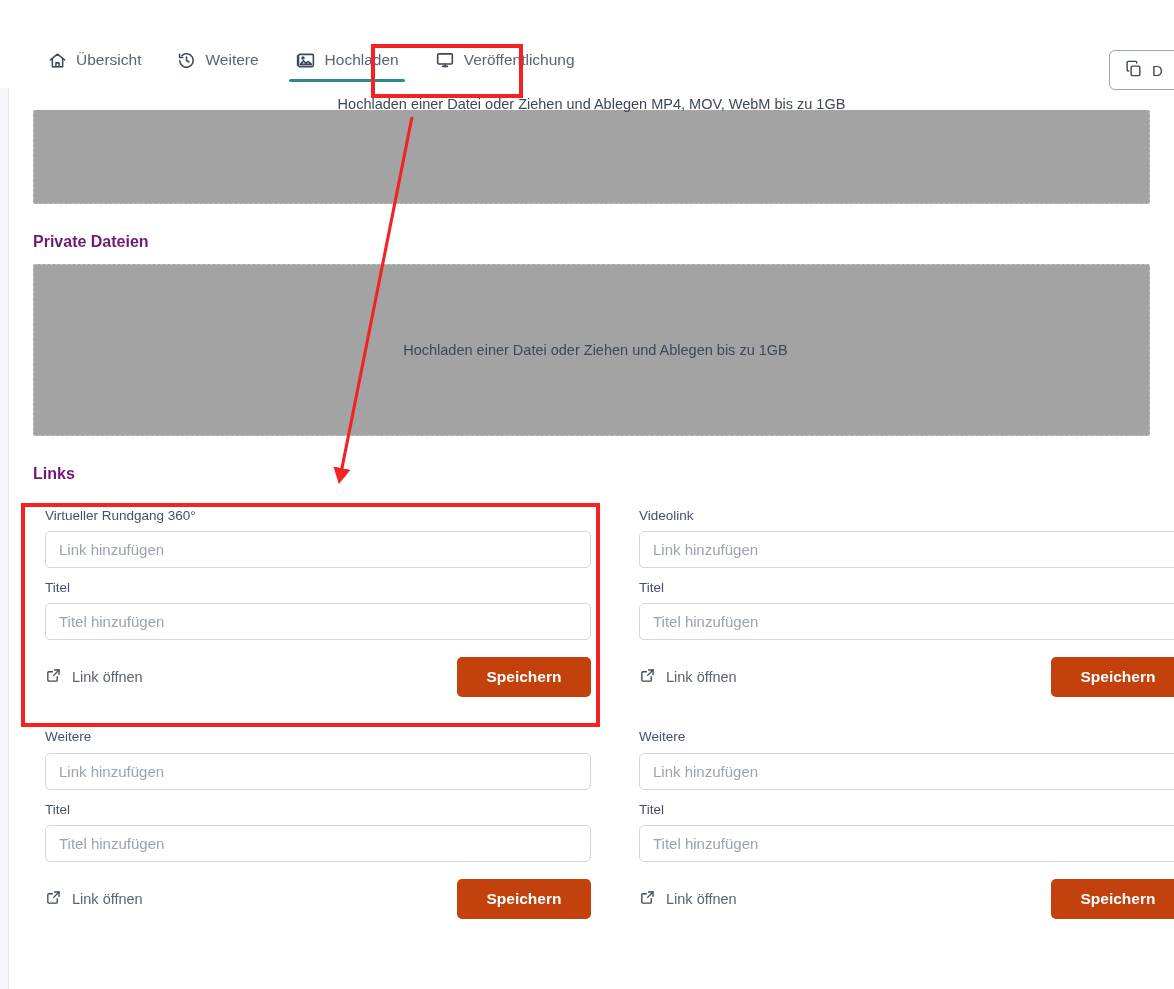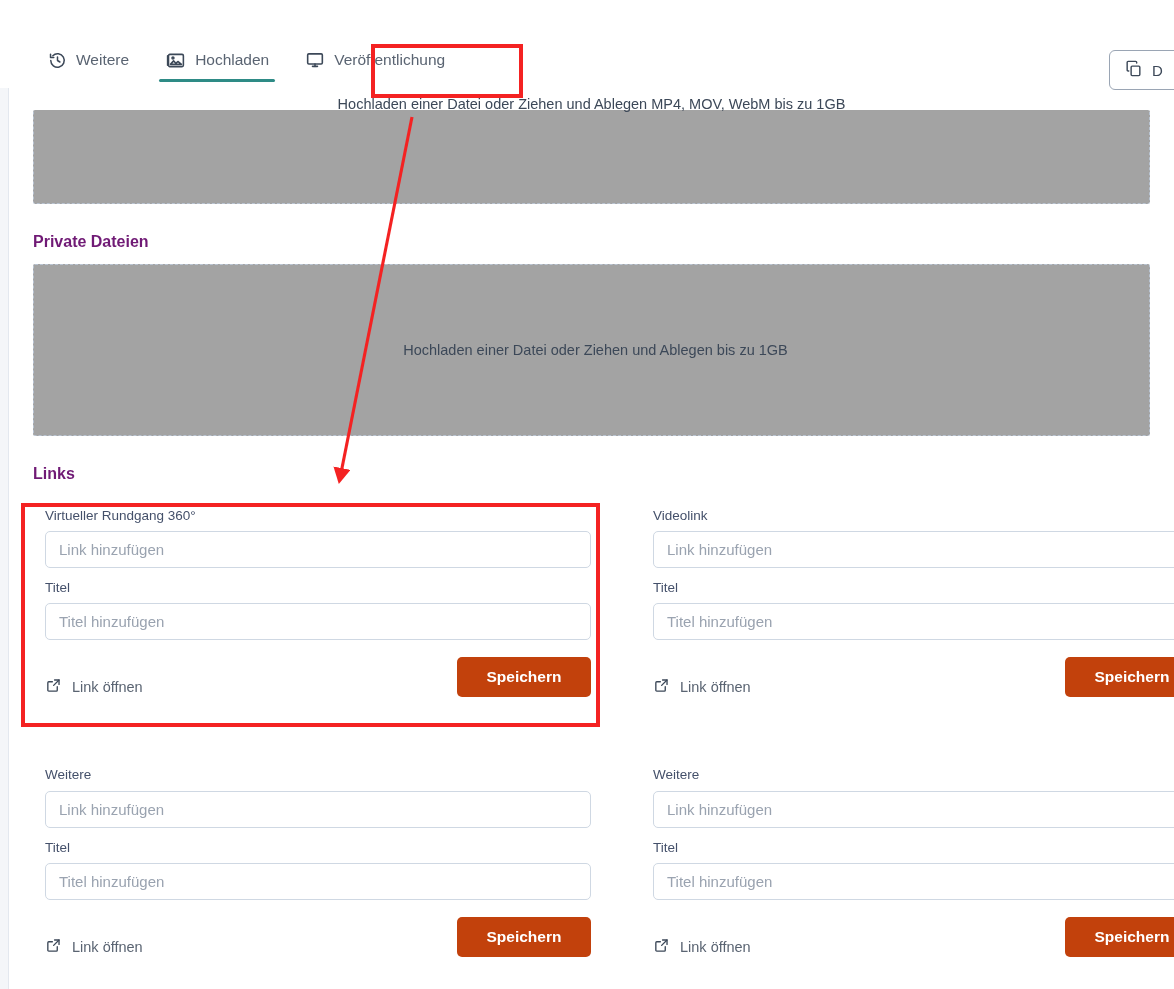--- a/index.html
+++ b/index.html
@@ -134,21 +134,20 @@
     height: 172px;
   }
 
   
   .links-grid {
     display: grid;
     grid-template-columns: 570px 570px;
     column-gap: 24px;
     row-gap: 0;
     margin-top: 6px;
-    gap: 38px;
   }
   .link-card {
     padding: 12px 12px 20px 12px;
   }
   .field-label {
     font-size: 13.5px;
     color: #44506a;
     margin-bottom: 7px;
     line-height: 1.2;
   }
@@ -162,21 +161,21 @@
     font-family: "Liberation Sans", sans-serif;
     font-size: 15px;
     color: #3c4858;
     outline: none;
   }
   .field-input::placeholder { color: #9aa3b0; }
   .field-block + .field-block { margin-top: 12px; }
 
   .card-actions {
     display: flex;
-    align-items: flex-end;
+    align-items: center;
     justify-content: space-between;
     margin-top: 17px;
   }
   .open-link {
     display: flex;
     align-items: center;
     gap: 10px;
     color: #5a6472;
     font-size: 14.5px;
     cursor: pointer;
@@ -212,20 +211,31 @@
   #anno-arrow     { left: 320px; top: 105px; width: 110px; height: 395px; }
 </style>
 </head>
 <body>
 
 <div class="page-gutter"></div>
 
 <div class="tabbar">
   <div class="tabs">
 
+    <div class="tab">
+      <span class="tab-icon">
+        <svg width="19" height="19" viewBox="0 0 24 24" fill="none" stroke="#3c4858" stroke-width="1.9" stroke-linecap="round" stroke-linejoin="round">
+          <path d="M3 11.2 12 4l9 7.2"></path>
+            <path d="M5.5 10.2V20h13v-9.8"></path>
+            <path d="M10 20v-5h4v5"></path>
+        </svg>
+      </span>
+      <span class="tab-label">Übersicht</span>
+      <span class="tab-underline"></span>
+    </div>
 
 
     <div class="tab">
       <span class="tab-icon">
         <svg width="19" height="19" viewBox="0 0 24 24" fill="none" stroke="#3c4858" stroke-width="1.9" stroke-linecap="round" stroke-linejoin="round">
           <path d="M3.5 12a8.5 8.5 0 1 0 2.6-6.1"></path>
             <path d="M3.2 4.2v4.1h4.1"></path>
             <path d="M12 7.6V12l3 1.9"></path>
         </svg>
       </span>

